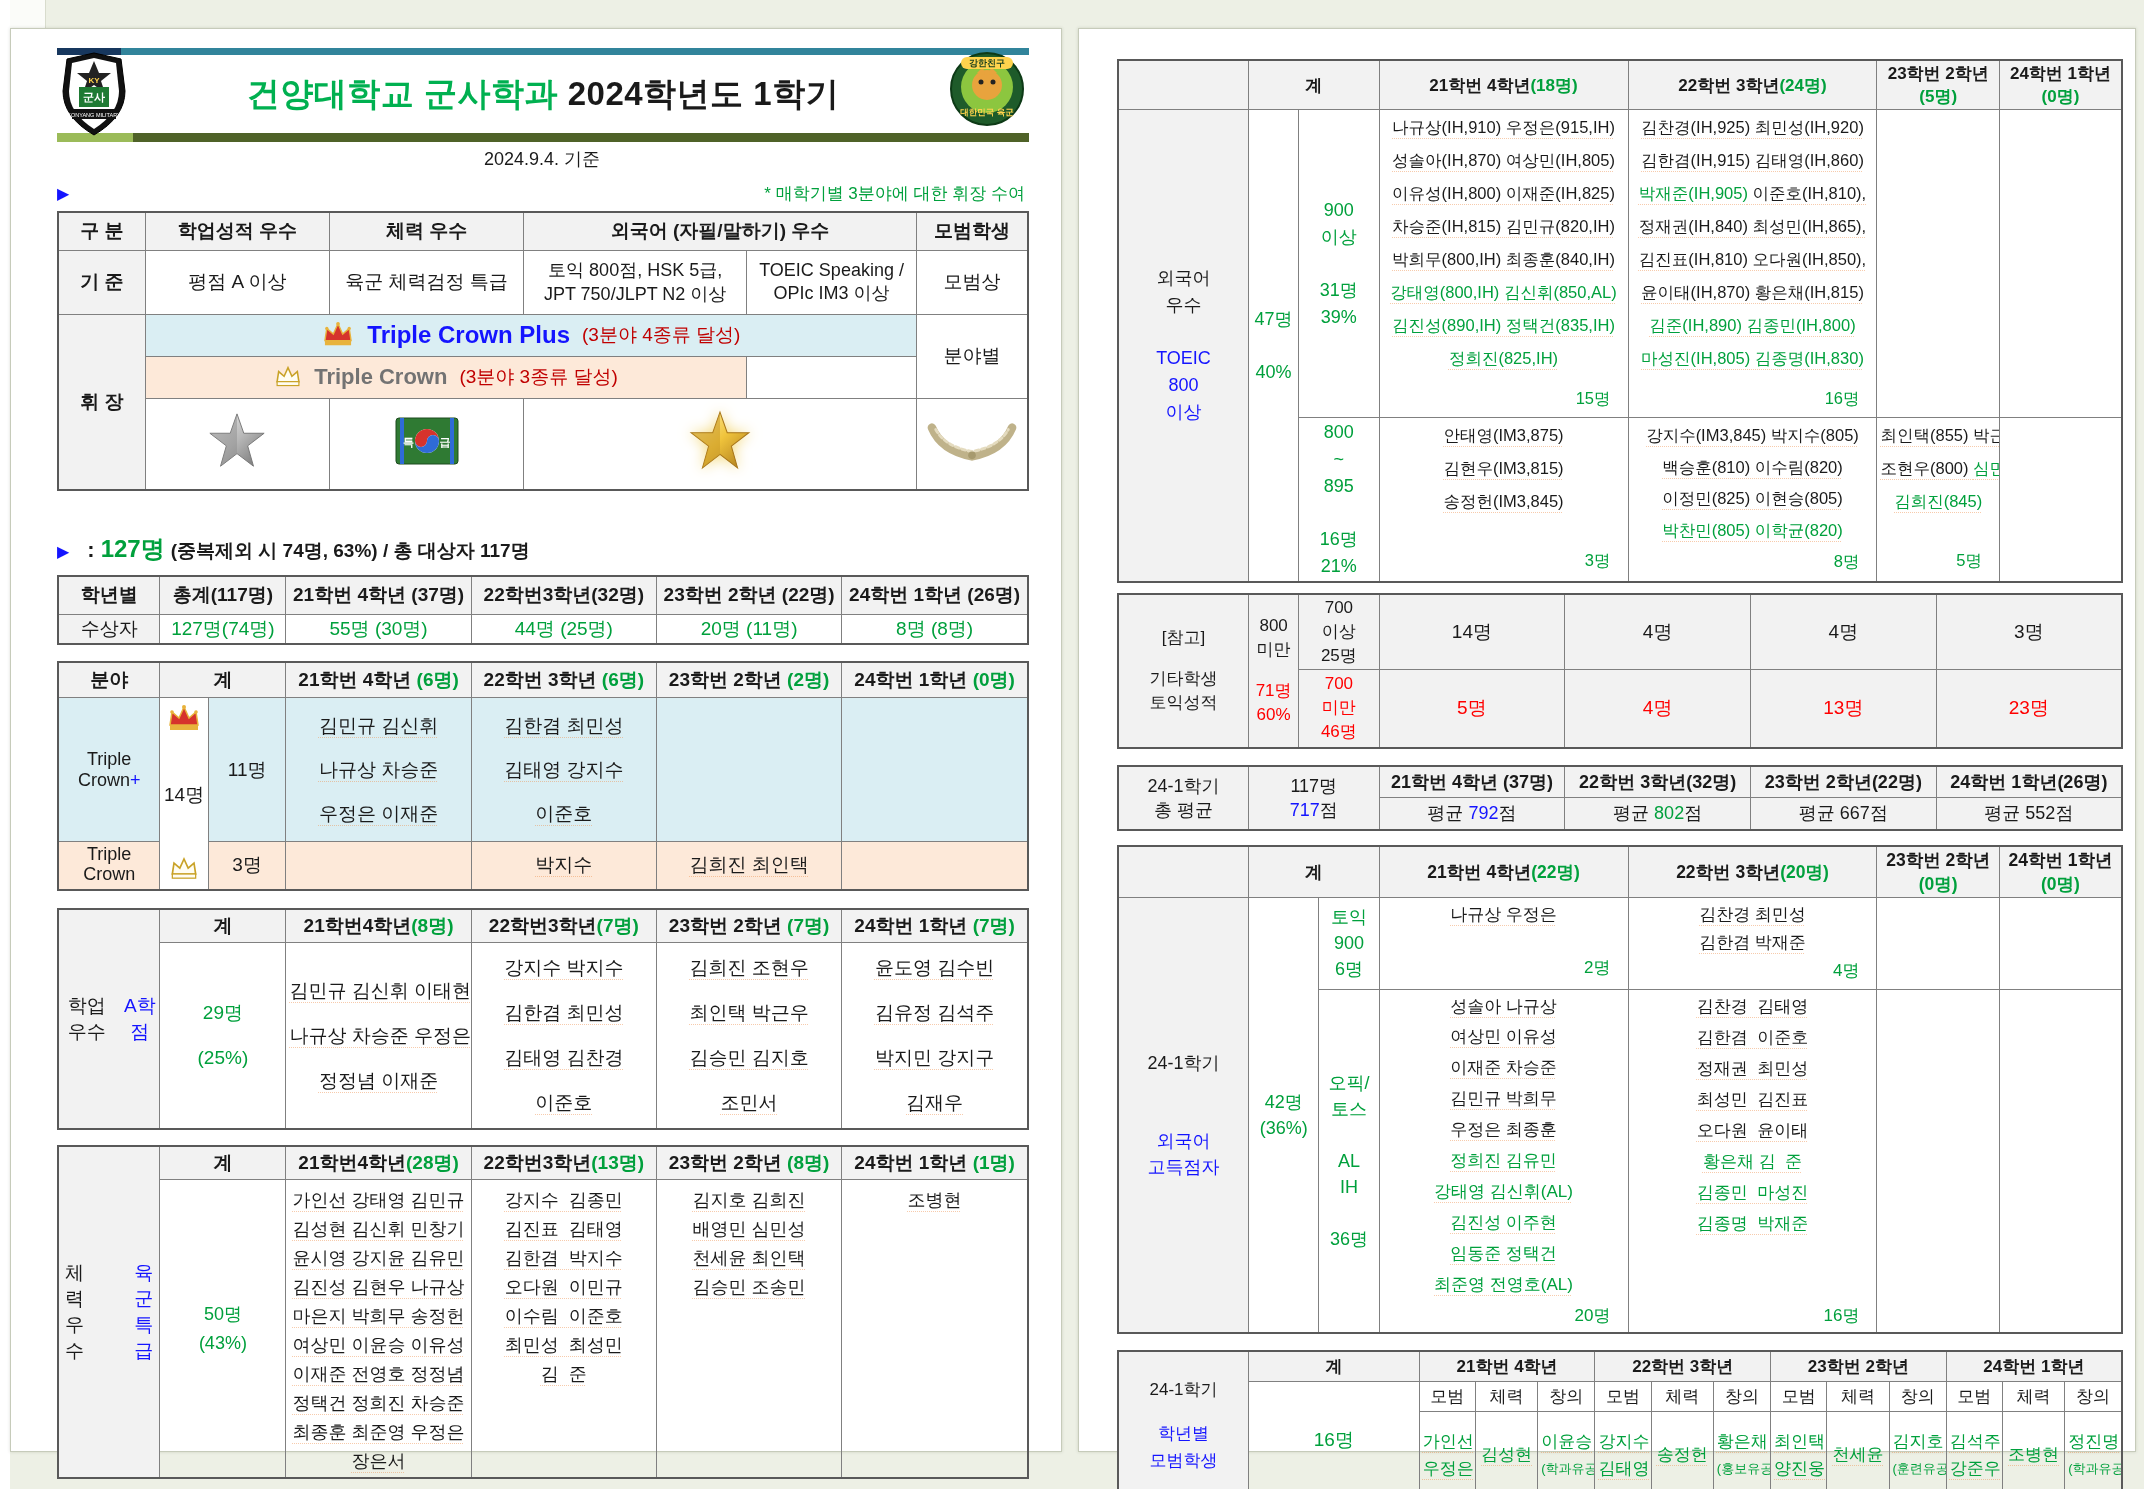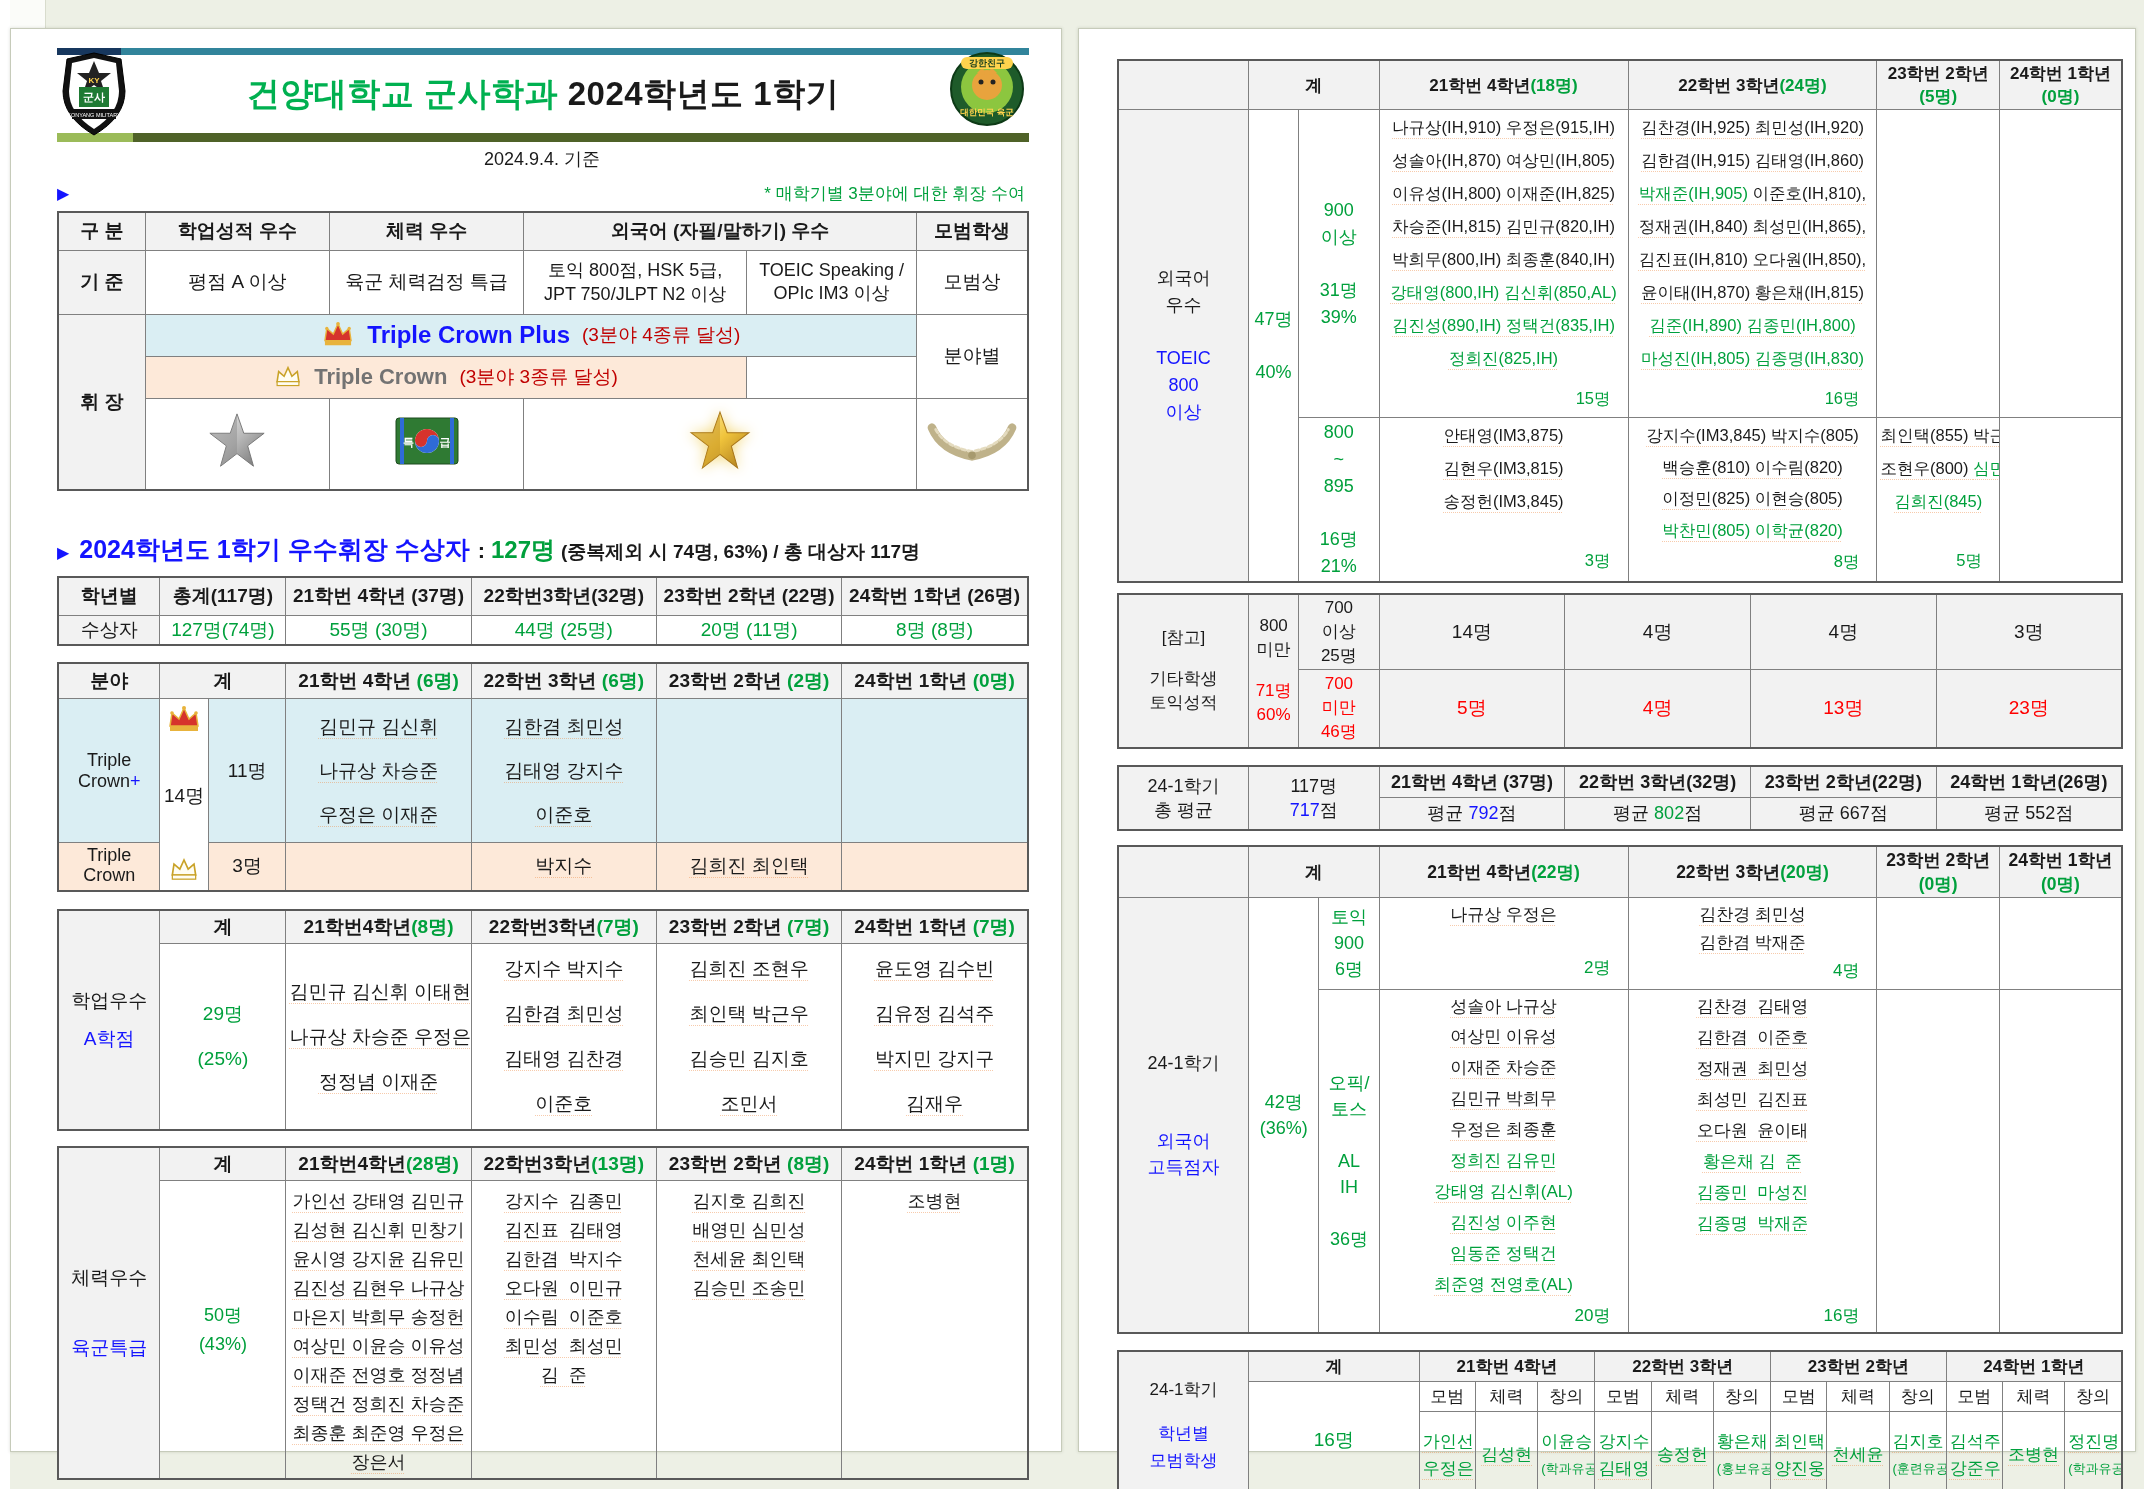--- a/index.html
+++ b/index.html
@@ -63,21 +63,21 @@
 .t-model td,.t-model th{font-size:17px}
 .t-model .ln{line-height:27px}
 .t-ref .ln{line-height:24px;font-size:17px}
 .cellcol{display:flex;flex-direction:column;justify-content:flex-start}
 .cellcol .ln-gr{margin-top:auto}
 .h308{height:304px}.h162{height:158px}.h86{height:84px}.h344{height:340px}
 
 .crownmid{display:flex;flex-direction:column;align-items:center;justify-content:space-between;height:186px;padding:4px 0}
 .crownmid .cnt{font-size:19px}
 
-.stack{display:flex;flex-direction:column;align-items:center}
+.stack{display:flex;flex-direction:row;align-items:center}
 .gap12{gap:12px}.gap44{gap:44px}
 .tcp-line{display:flex;align-items:center;justify-content:center;gap:12px}
 .tcp-name{color:#1414FF;font-size:24px;font-weight:700}
 .tc-name{color:#737373;font-size:22px;font-weight:700}
 .cond{font-size:19px}
 .badge-cell{height:92px}
 </style>
 </head>
 <body>
 
@@ -228,21 +228,20 @@
           <path d="M12 10 Q 22 28 50 33 Q 78 28 88 10" fill="none" stroke="#E4DBBF" stroke-width="3" stroke-linecap="round" stroke-dasharray="4 3"></path>
           <circle cx="50" cy="37" r="4" fill="#A79A6E"></circle>
         </svg>
       </td>
     </tr>
   </tbody>
       </table>
 
   <div class="s2row">
     <span class="sec-arrow">▶</span>
-    <span class="sec-title">2024학년도 1학기 우수휘장 수상자</span>
     <span class="s2-colon">:</span>
     <span class="s2-count">127명</span>
     <span class="s2-note">(중복제외 시 74명, 63%) / 총 대상자 117명</span>
   </div>
 
   <table style="margin-top:10px">
     <colgroup>
           <col style="width:10.5%">
           <col style="width:13%">
           <col style="width:19.1%">

